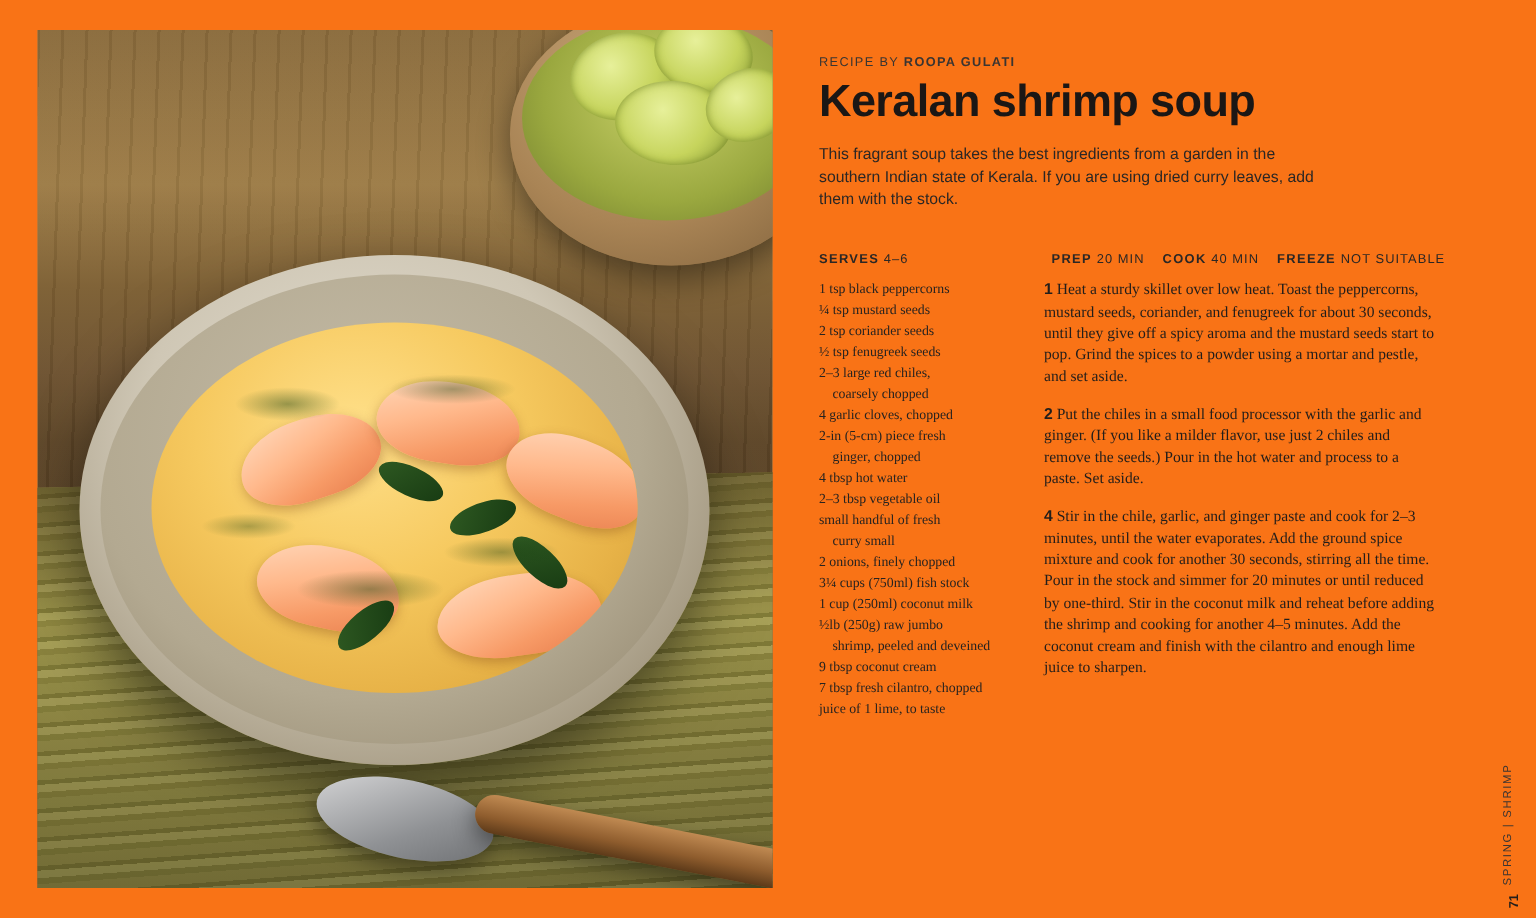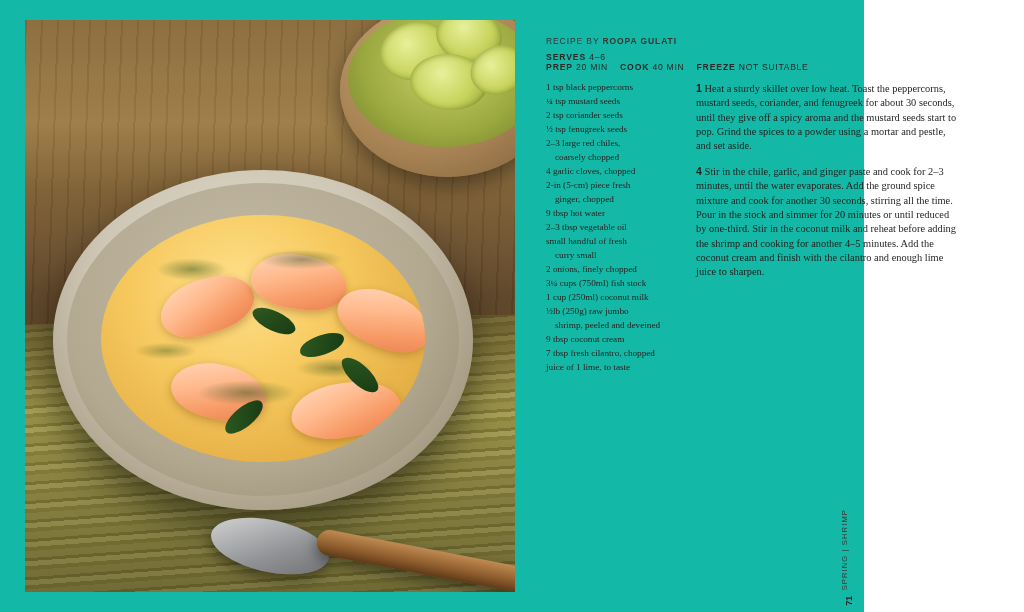--- a/index.html
+++ b/index.html
@@ -7,23 +7,23 @@
   body {
     width: 1024px;
     height: 612px;
     background: #ffffff;
     font-family: "Liberation Serif", serif;
     color: #231f1c;
     overflow: hidden;
   }
   .page {
     position: relative;
-    width: 864px;
+    width: 1024px;
     height: 612px;
-    background: #14b8a6;
+    background: #f97316;
   }
 
   
   .photo {
     position: absolute;
     left: 25px;
     top: 20px;
     width: 490px;
     height: 572px;
     overflow: hidden;
@@ -185,21 +185,20 @@
     margin: 0 0 26px 0;
     color: #2b2725;
   }
   .meta-row {
     display: flex;
     font-family: "Liberation Sans", sans-serif;
     font-size: 8.6px;
     letter-spacing: 0.7px;
     margin-bottom: 9px;
     color: #2b2725;
-    flex-direction: column;
   }
   .meta-left { width: 155px; }
   .meta-right { display: flex; gap: 12px; }
   .meta k {
     font-weight: 700;
     letter-spacing: 0.9px;
   }
   .cols {
     display: flex;
   }
@@ -292,21 +291,23 @@
     <div class="spoon-handle"></div>
   </div>
 
   <div class="recipe">
 
     <div class="byline">
       <span>RECIPE BY</span>
       <b>ROOPA GULATI</b>
     </div>
 
-
+    <h1 class="title">Keralan shrimp soup</h1>
+
+    <p class="intro">This fragrant soup takes the best ingredients from a garden in the southern Indian state of Kerala. If you are using dried curry leaves, add them with the stock.</p>
 
     <div class="meta-row">
       <div class="meta meta-left">
         <k>SERVES</k>
         <span>4–6</span>
       </div>
       <div class="meta-right">
         <div class="meta">
           <k>PREP</k>
           <span>20 MIN</span>
@@ -326,35 +327,36 @@
       <div class="ingredients" id="ingredients-list">
           <div>1 tsp black peppercorns</div>
           <div>¼ tsp mustard seeds</div>
           <div>2 tsp coriander seeds</div>
           <div>½ tsp fenugreek seeds</div>
           <div>2–3 large red chiles,</div>
           <div class="sub">coarsely chopped</div>
           <div>4 garlic cloves, chopped</div>
           <div>2-in (5-cm) piece fresh</div>
           <div class="sub">ginger, chopped</div>
-          <div>9 tbsp hot water</div>
+          <div>4 tbsp hot water</div>
           <div>2–3 tbsp vegetable oil</div>
           <div>small handful of fresh</div>
           <div class="sub">curry small</div>
           <div>2 onions, finely chopped</div>
           <div>3¼ cups (750ml) fish stock</div>
           <div>1 cup (250ml) coconut milk</div>
           <div>½lb (250g) raw jumbo</div>
           <div class="sub">shrimp, peeled and deveined</div>
           <div>9 tbsp coconut cream</div>
           <div>7 tbsp fresh cilantro, chopped</div>
           <div>juice of 1 lime, to taste</div>
         </div>
       <div class="method" id="method-list">
           <p><span class="num">1</span><span> Heat a sturdy skillet over low heat. Toast the peppercorns, mustard seeds, coriander, and fenugreek for about 30 seconds, until they give off a spicy aroma and the mustard seeds start to pop. Grind the spices to a powder using a mortar and pestle, and set aside.</span></p>
+          <p><span class="num">2</span><span> Put the chiles in a small food processor with the garlic and ginger. (If you like a milder flavor, use just 2 chiles and remove the seeds.) Pour in the hot water and process to a paste. Set aside.</span></p>
           <p><span class="num">4</span><span> Stir in the chile, garlic, and ginger paste and cook for 2–3 minutes, until the water evaporates. Add the ground spice mixture and cook for another 30 seconds, stirring all the time. Pour in the stock and simmer for 20 minutes or until reduced by one-third. Stir in the coconut milk and reheat before adding the shrimp and cooking for another 4–5 minutes. Add the coconut cream and finish with the cilantro and enough lime juice to sharpen.</span></p>
         </div>
     </div>
   </div>
 
   <div class="sidetab">
     <div class="vert">SPRING | SHRIMP</div>
   </div>
   <div class="pagenum">71</div>
 

